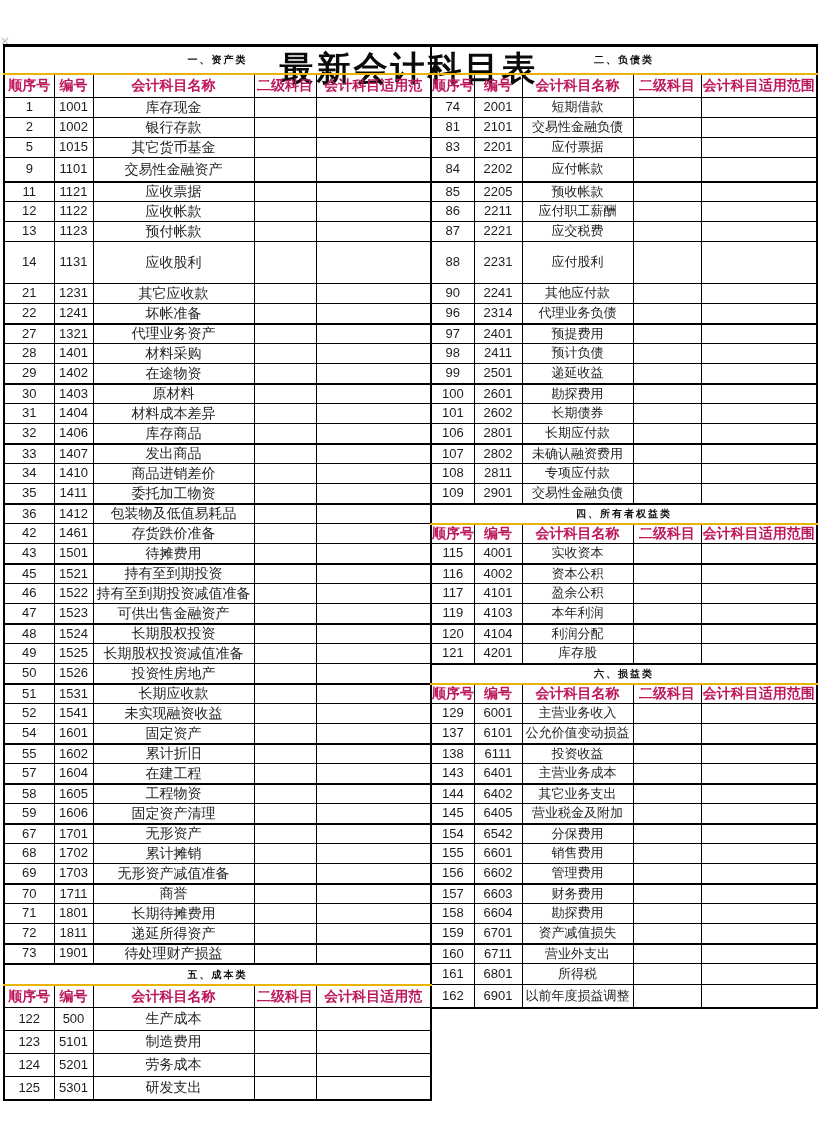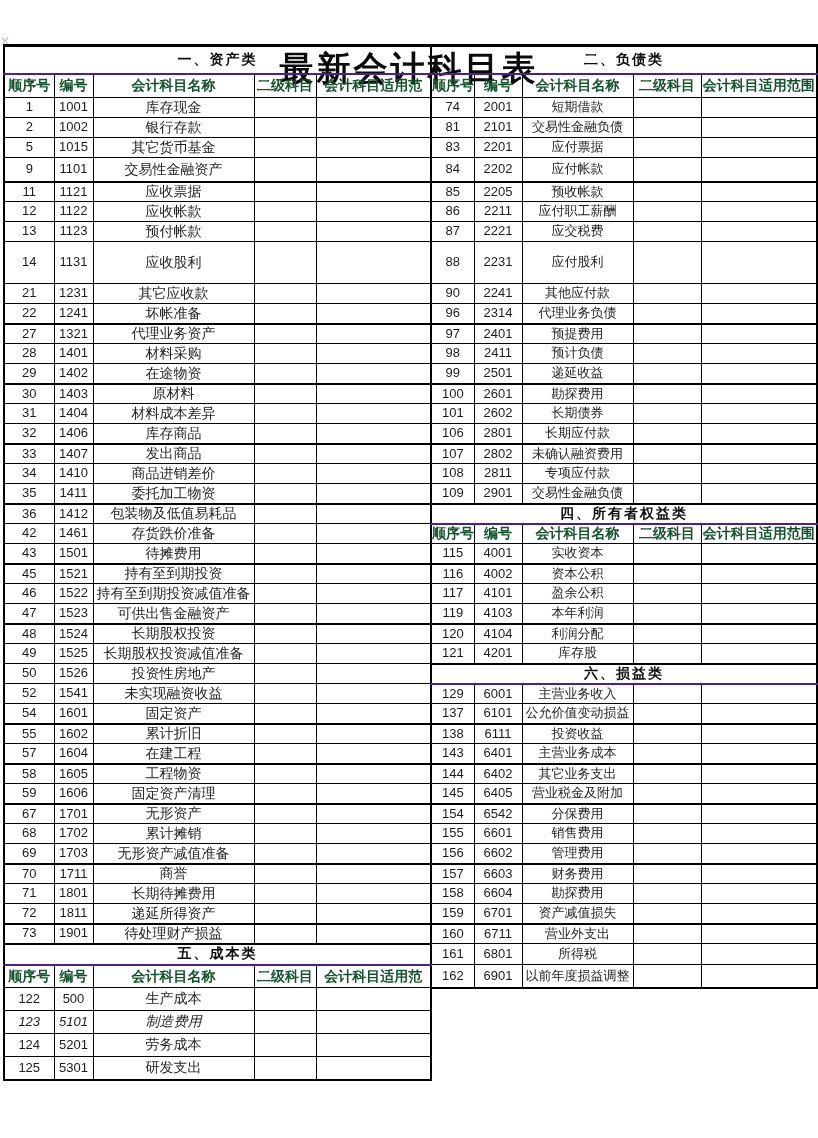--- a/index.html
+++ b/index.html
@@ -11,23 +11,23 @@
   .artifact{position:absolute;left:0px;top:34px;font-size:12px;color:#b9b9b9;
        font-family:"DejaVu Sans",sans-serif;}
   table.coa{position:absolute;top:44px;left:3px;width:813px;
        border-collapse:collapse;table-layout:fixed;}
   tr{height:20px;}
   td{border:1px solid #000;padding:0;text-align:center;vertical-align:middle;
      white-space:nowrap;overflow:hidden;font-size:14px;line-height:1.1;}
   td.num{font-family:"Liberation Sans","DejaVu Sans",sans-serif;font-size:13px;color:#1c1c1c;}
   td.name{font-size:14px;color:#1f1f1f;}
   td.c7.name{font-size:13px;}
-  td.hdr{font-weight:bold;font-size:14px;color:#14532d;}
-  td.section{font-weight:bold;font-size:14px;letter-spacing:2px;color:#0d0d0d;
-     border-top:2px solid #000;border-bottom:2px solid #4c1d95;}
+  td.hdr{font-weight:bold;font-size:14px;color:#be185d;}
+  td.section{font-weight:bold;font-size:10px;letter-spacing:2px;color:#0d0d0d;
+     border-top:2px solid #000;border-bottom:2px solid #eab308;}
   td.c0{border-left:2px solid #000;}
   td.c5{border-left:2px solid #000;}
   td.c9{border-right:2px solid #000;margin-left:7px;}
   tr:first-child td{border-top:3px solid #000;}
   tr.thick td{border-top:2px solid #000;}
   td.endb{border-bottom:2px solid #000;}
   td.divr{border-right:2px solid #000;}
   td.blank{border:none;background:#fff;}
 </style>
 </head>
@@ -387,20 +387,32 @@
           <td class="c9"></td>
         </tr>
         <tr>
           <td class="c0 num">50</td>
           <td class="c1 num">1526</td>
           <td class="c2 name">投资性房地产</td>
           <td class="c3"></td>
           <td class="c4"></td>
           <td colspan="5" class="c5 section c5e c9">六、损益类</td>
         </tr>
+        <tr class="thick">
+          <td class="c0 num">51</td>
+          <td class="c1 num">1531</td>
+          <td class="c2 name">长期应收款</td>
+          <td class="c3"></td>
+          <td class="c4"></td>
+          <td class="c5 hdr">顺序号</td>
+          <td class="c6 hdr">编号</td>
+          <td class="c7 hdr">会计科目名称</td>
+          <td class="c8 hdr">二级科目</td>
+          <td class="c9 hdr">会计科目适用范围</td>
+        </tr>
         <tr>
           <td class="c0 num">52</td>
           <td class="c1 num">1541</td>
           <td class="c2 name">未实现融资收益</td>
           <td class="c3"></td>
           <td class="c4"></td>
           <td class="c5 num">129</td>
           <td class="c6 num">6001</td>
           <td class="c7 name">主营业务收入</td>
           <td class="c8"></td>
@@ -575,21 +587,21 @@
           <td class="c1 num">500</td>
           <td class="c2 name">生产成本</td>
           <td class="c3"></td>
           <td class="c4 divr"></td>
           <td class="c5 blank"></td>
           <td class="c6 blank"></td>
           <td class="c7 blank"></td>
           <td class="c8 blank"></td>
           <td class="c9 blank"></td>
         </tr>
-        <tr style="height: 23px; font-style: italic;">
+        <tr style="height: 23px;">
           <td class="c0 num">123</td>
           <td class="c1 num">5101</td>
           <td class="c2 name">制造费用</td>
           <td class="c3"></td>
           <td class="c4 divr"></td>
           <td class="c5 blank"></td>
           <td class="c6 blank"></td>
           <td class="c7 blank"></td>
           <td class="c8 blank"></td>
           <td class="c9 blank"></td>

